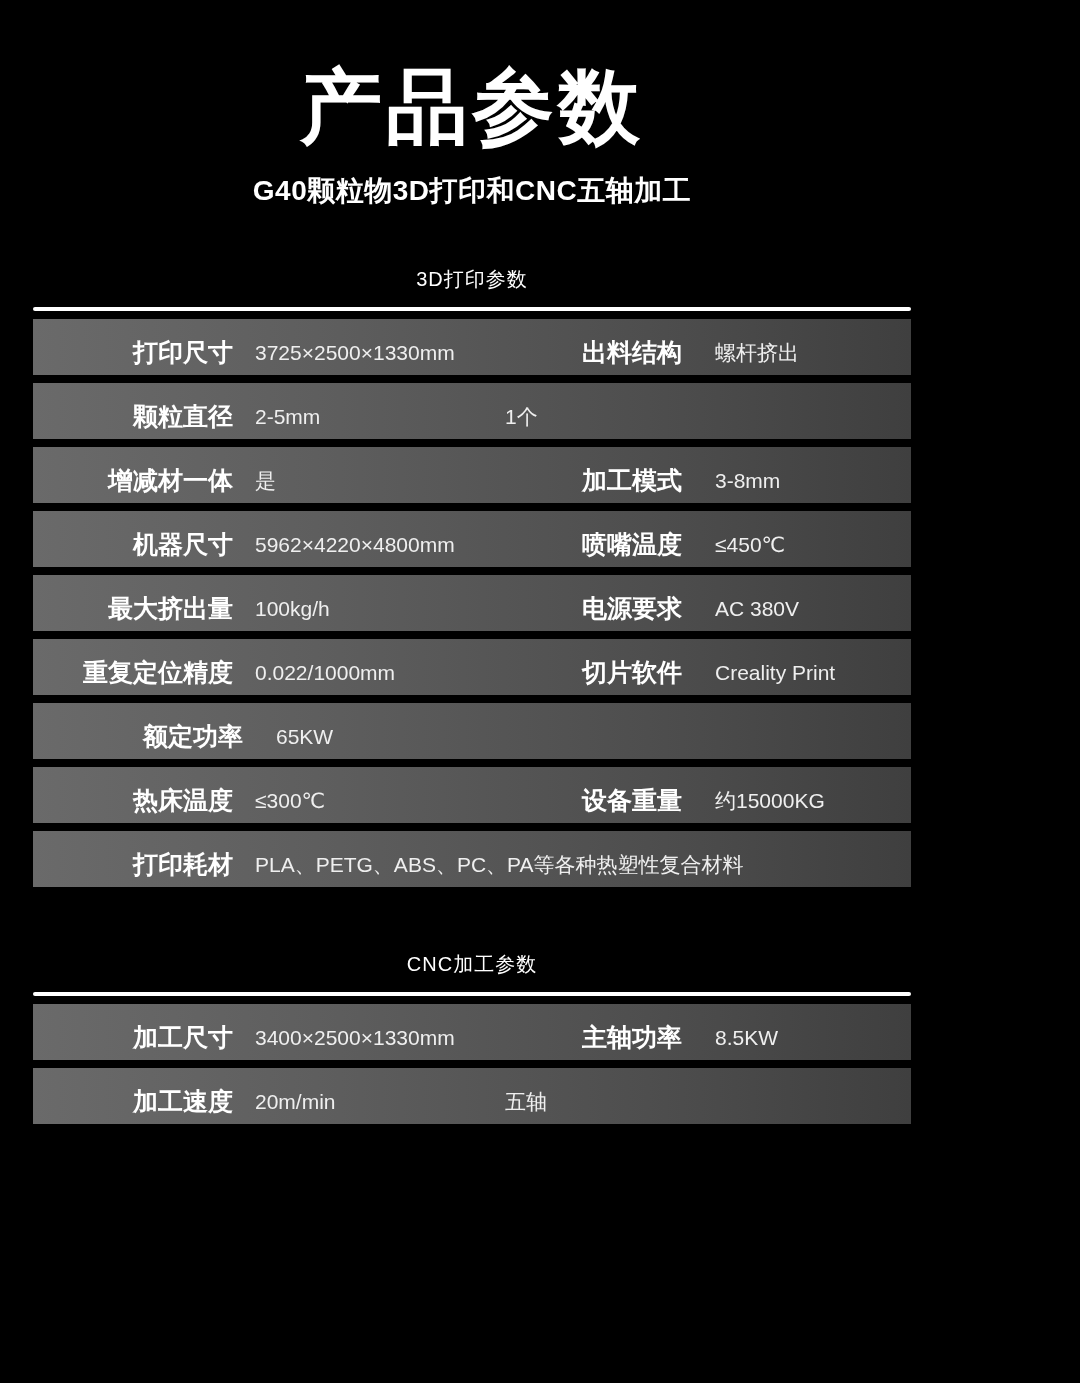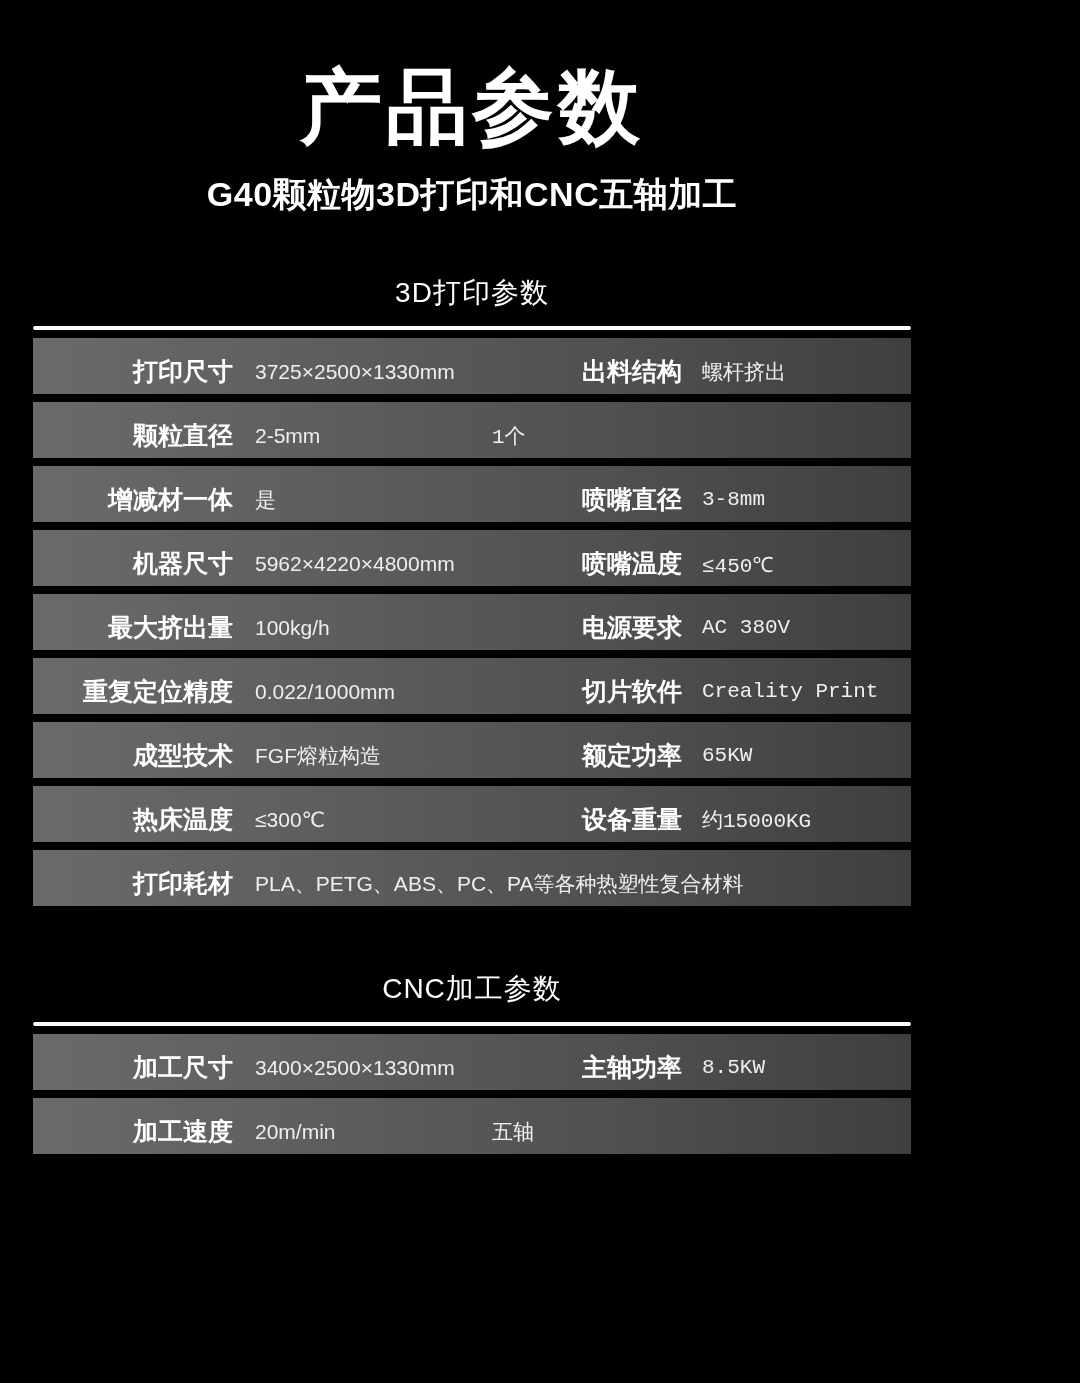--- a/index.html
+++ b/index.html
@@ -29,35 +29,35 @@
   }
   .main-title {
     font-size: 82px;
     font-weight: bold;
     letter-spacing: 4px;
     line-height: 1.05;
     color: #ffffff;
     margin: 0;
   }
   .sub-title {
-    font-size: 34px;
+    font-size: 28px;
     font-weight: bold;
     color: #ffffff;
     margin: 22px 0 0 0;
     letter-spacing: 0.5px;
   }
 
   
   .section {
     width: 878px;
     margin: 0 auto;
   }
   .section-title {
     text-align: center;
-    font-size: 28px;
+    font-size: 20px;
     color: #ffffff;
     margin: 0;
     padding: 0;
     letter-spacing: 1px;
   }
   .section-rule {
     height: 4px;
     background: #ffffff;
     margin: 14px 0 8px 0;
     border-radius: 2px;
@@ -103,22 +103,21 @@
   }
   .cell-left .value {
     padding-left: 22px;
   }
   .cell-right .label {
     width: 210px;
     padding-left: 10px;
     box-sizing: border-box;
   }
   .cell-right .value {
-    padding-left: 20px;
-    font-family: Liberation Mono, monospace;
+    padding-left: 33px;
   }
   .row.full .cell-left .value {
     padding-left: 22px;
     white-space: nowrap;
   }
 
   .spacer-lg { height: 56px; }
 </style>
 </head>
 <body>
@@ -158,21 +157,21 @@
           <span class="value">1个</span>
         </div>
       </div>
 
       <div class="row">
         <div class="cell cell-left">
           <span class="label">增减材一体</span>
           <span class="value">是</span>
         </div>
         <div class="cell cell-right">
-          <span class="label">喷嘴直径</span>
+          <span class="label">加工模式</span>
           <span class="value">3-8mm</span>
         </div>
       </div>
 
       <div class="row">
         <div class="cell cell-left">
           <span class="label">机器尺寸</span>
           <span class="value">5962×4220×4800mm</span>
         </div>
         <div class="cell cell-right">
@@ -197,24 +196,20 @@
           <span class="label">重复定位精度</span>
           <span class="value">0.022/1000mm</span>
         </div>
         <div class="cell cell-right">
           <span class="label">切片软件</span>
           <span class="value">Creality Print</span>
         </div>
       </div>
 
       <div class="row">
-        <div class="cell cell-left">
-          <span class="label">成型技术</span>
-          <span class="value">FGF熔粒构造</span>
-        </div>
         <div class="cell cell-right">
           <span class="label">额定功率</span>
           <span class="value">65KW</span>
         </div>
       </div>
 
       <div class="row">
         <div class="cell cell-left">
           <span class="label">热床温度</span>
           <span class="value">≤300℃</span>

